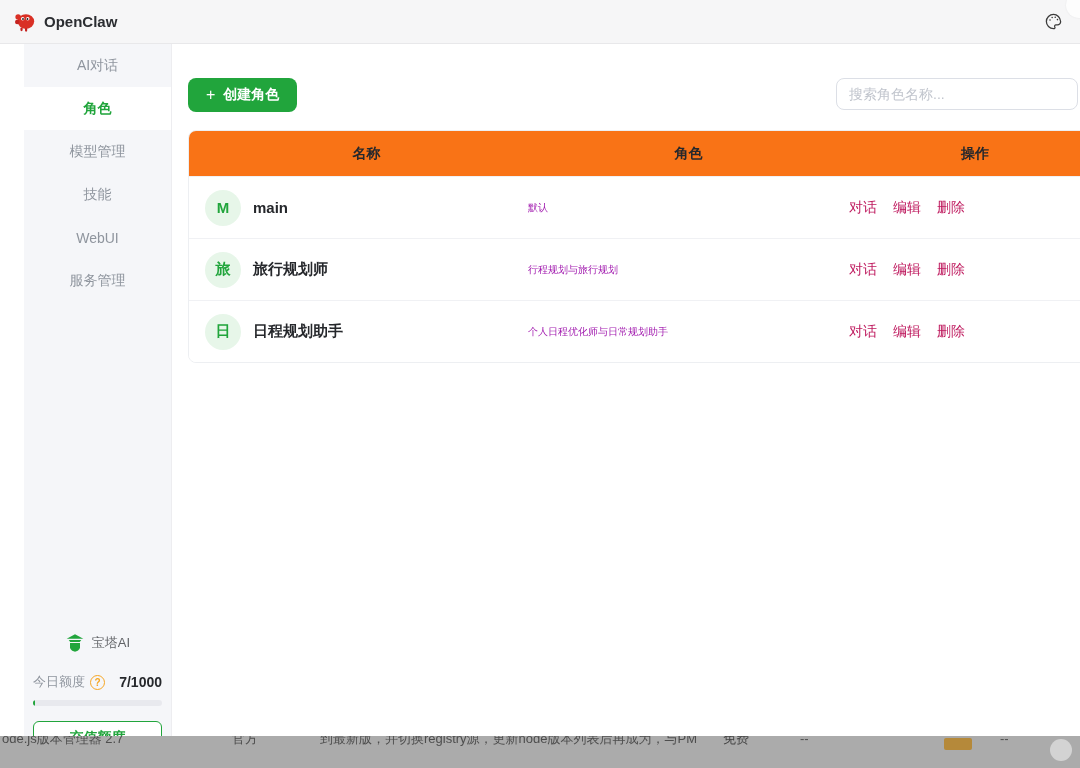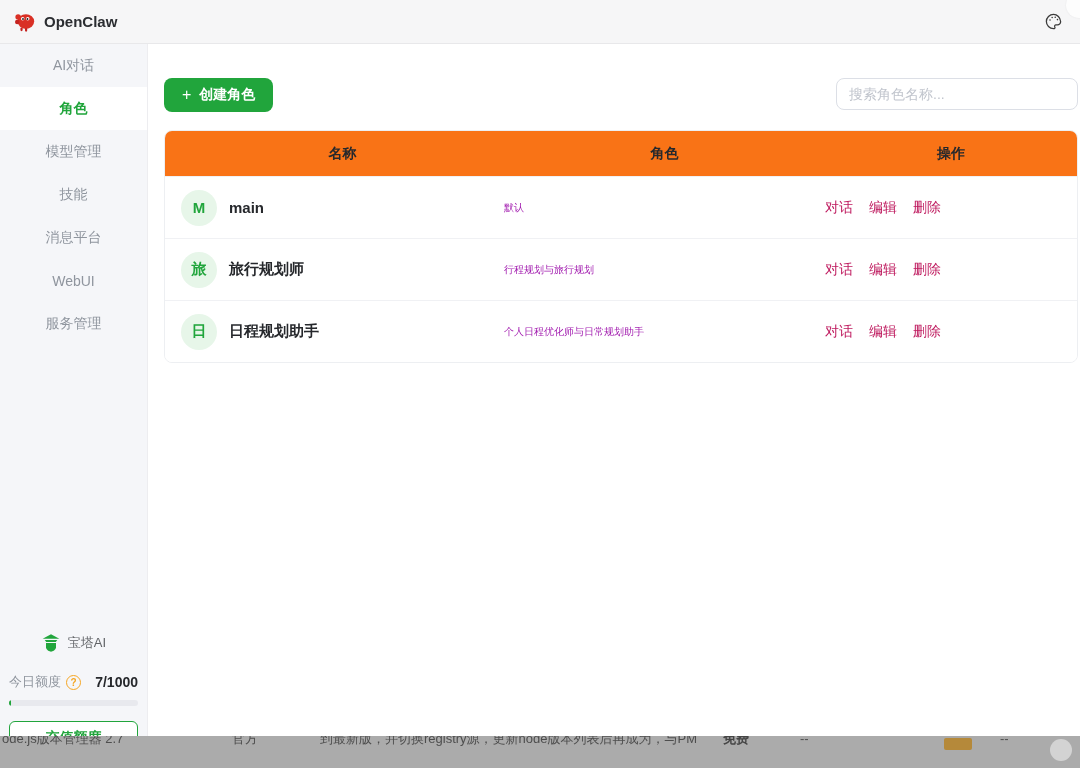--- a/index.html
+++ b/index.html
@@ -18,21 +18,21 @@
   .logo-wrap { display:flex; align-items:center; gap:8px; }
   .app-title { font-size:15px; font-weight:700; color:#2b2d31; }
   .header-right { margin-left:auto; display:flex; align-items:center; }
   .palette-btn { width:26px; height:26px; display:flex; align-items:center; justify-content:center; cursor:pointer; }
   .corner-circle {
     position:absolute; right:-12px; top:-8px; width:26px; height:26px;
     background:#fdfdfd; border-radius:50%; box-shadow:0 0 2px rgba(0,0,0,.08);
   }
 
   
-  .main { flex:1 1 auto; display:flex; min-height:0; }
+  .main { flex:1 1 auto; display:flex; min-height:0;padding-left:24px; }
   .sidebar {
     width:148px; flex:0 0 148px; background:#f5f6f9; border-right:1px solid #ededf0;
     display:flex; flex-direction:column; padding-bottom:6px;
   }
   .nav-item {
     height:43px; display:flex; align-items:center; justify-content:center;
     font-size:14px; color:#8f959e; cursor:pointer;
   }
   .nav-item.active { background:#fff; color:#21a53c; font-weight:700; }
 
@@ -92,21 +92,21 @@
   .bottom-strip {
     position:absolute; left:0; bottom:0; width:1080px; height:32px;
     background:#ababab; overflow:hidden; z-index:5;
   }
   .strip-text {
     position:absolute; top:-7px; font-size:13px; color:#4e4e4e; white-space:nowrap; line-height:20px;
   }
   .strip-name   { left:2px;   width:215px; overflow:hidden; }
   .strip-source { left:232px; }
   .strip-desc   { left:320px; max-width:382px; overflow:hidden; }
-  .strip-price  { left:723px; font-weight:700; color:#454545; }
+  .strip-price  { left:723px; font-weight:400; color:#454545; }
   .strip-dash1  { left:800px; }
   .strip-dash2  { left:1000px; }
   .strip-orange { position:absolute; left:944px; top:2px; width:28px; height:12px; background:#b5893a; border-radius:2px; }
   .strip-toggle { position:absolute; left:1050px; top:3px; width:22px; height:22px; background:#d3d3d3; border-radius:50%; }
 </style>
 </head>
 <body>
 
 <div class="app">
 
@@ -138,21 +138,20 @@
     </div>
     <div class="corner-circle"></div>
   </header>
 
   <div class="main">
     <aside class="sidebar">
       <div class="nav-item">AI对话</div>
       <div class="nav-item active">角色</div>
       <div class="nav-item">模型管理</div>
       <div class="nav-item">技能</div>
-      <div class="nav-item">消息平台</div>
       <div class="nav-item">WebUI</div>
       <div class="nav-item">服务管理</div>
 
       <div class="sidebar-footer">
         <div class="brand-row">
           <svg width="20" height="20" viewBox="0 0 24 24">
             <path d="M12 1.5l10 5.5H2z" fill="#21a53c"></path>
             <path d="M4.5 8.5h15l-1.8 2.2H6.3z" fill="#21a53c"></path>
             <path d="M6 12h12v5.2c0 3.2-4.3 5.3-6 5.3s-6-2.1-6-5.3z" fill="#21a53c"></path>
           </svg>

